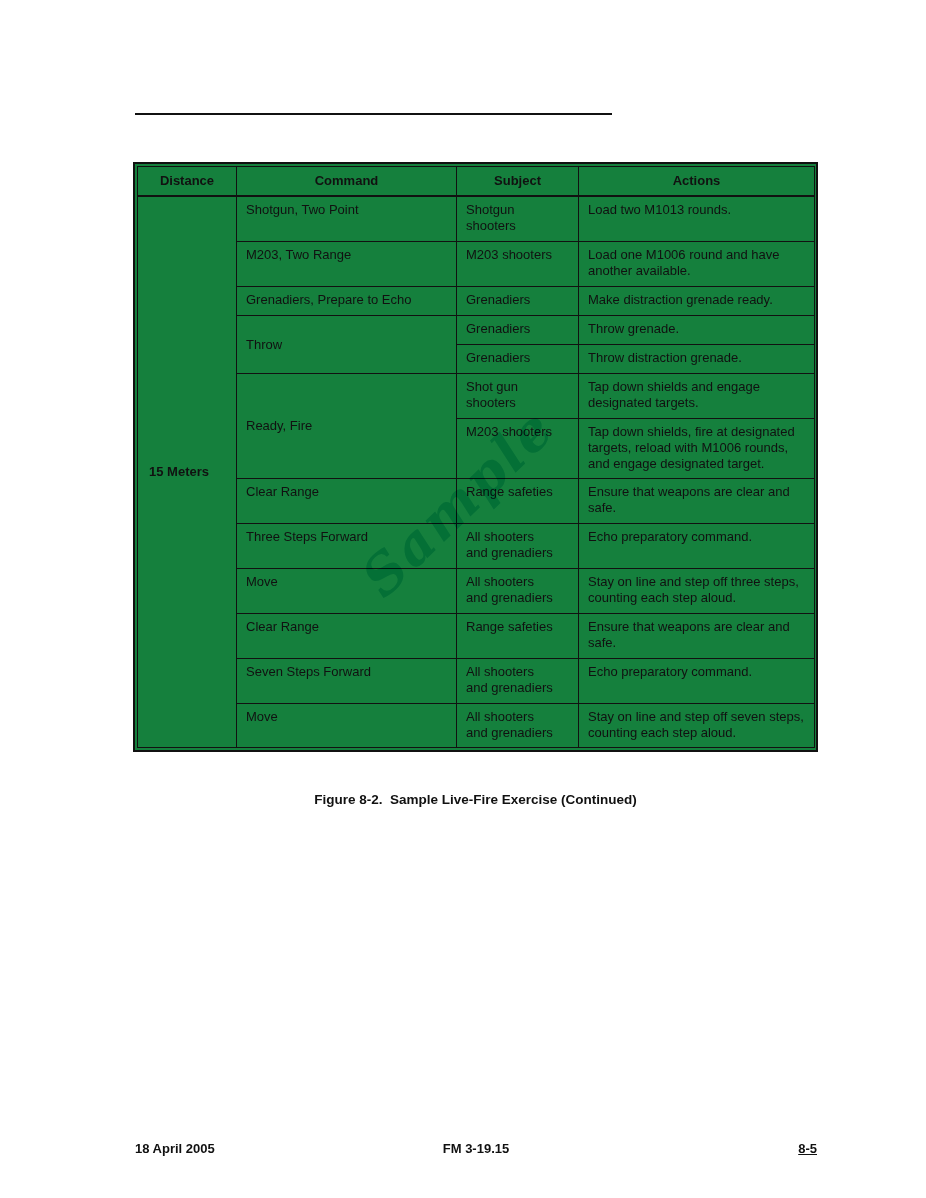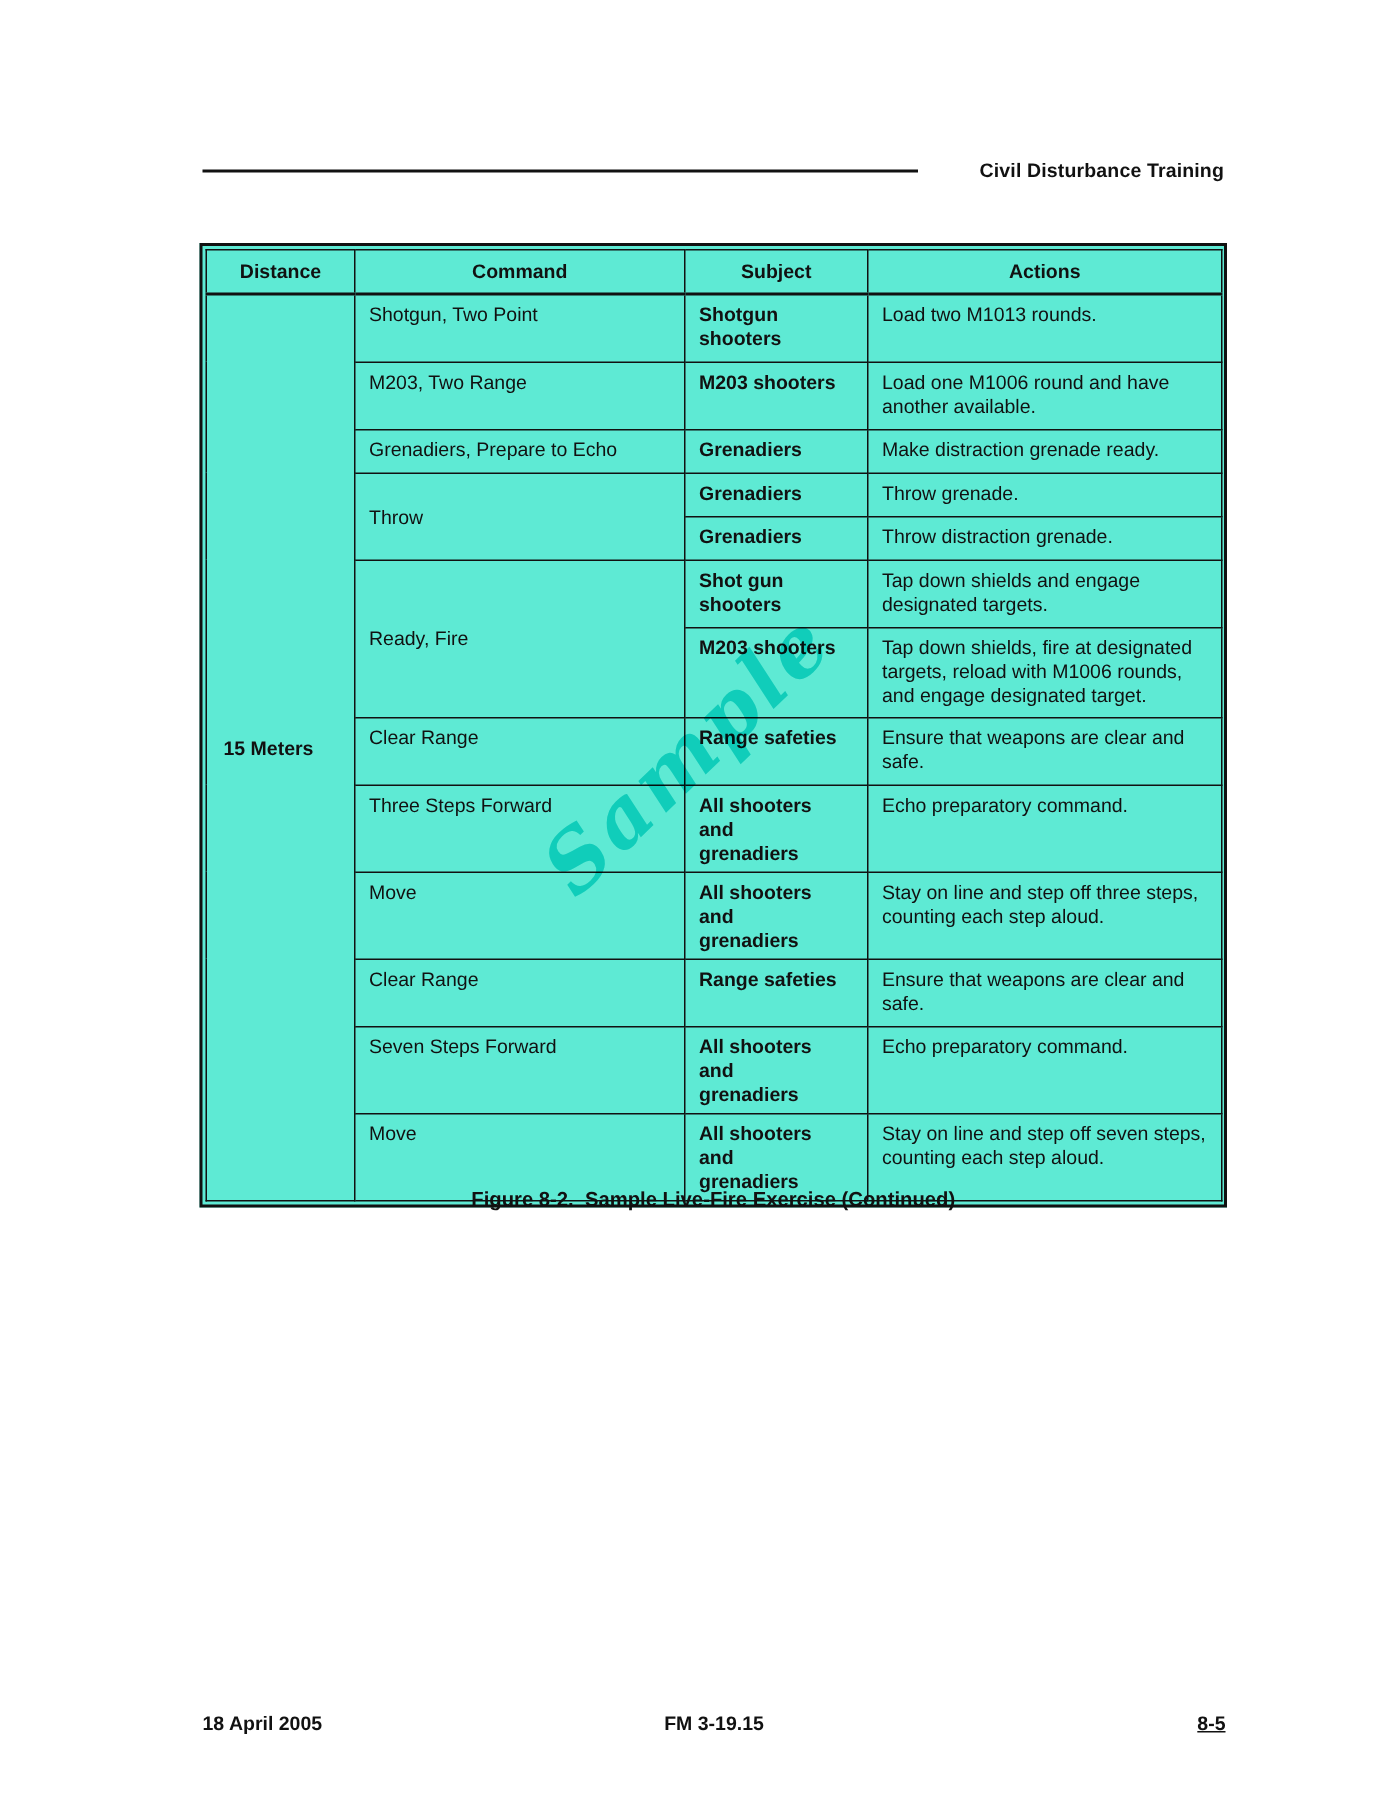--- a/index.html
+++ b/index.html
@@ -21,21 +21,21 @@
     position:absolute;top:106px;left:0;width:816px;
     text-align:right;
     font-size:13px;font-weight:bold;letter-spacing:0.1px;
   }
   
   .table-wrap{
     position:absolute;left:133px;top:162px;width:685px;
     border:2px solid #111;
     padding:2px;
     box-sizing:border-box;
-    background:#5eead4;
+    background:#15803d;
   }
   table.fm-table{
     width:100%;
     border-collapse:collapse;
     table-layout:fixed;
   }
   .fm-table th,.fm-table td{
     border:1.5px solid #111;
     font-size:13px;
     line-height:16px;
@@ -55,21 +55,20 @@
     font-weight:bold;
     vertical-align:middle;
     padding-left:11px;
   }
   .fm-table td.span-cmd{
     vertical-align:middle;
     margin-left:20px;
   }
   .fm-table td.subject-cell{
     padding-right:20px; 
-    font-weight:bold;
   }
   
   .watermark{
     position:absolute;
     left:458px;top:502px;
     transform:translate(-50%,-50%) rotate(-44deg);
     font-family:"DejaVu Serif", serif;
     font-style:italic;
     font-weight:bold;
     font-size:54px;
@@ -96,21 +95,20 @@
   .footer .f-left{position:absolute;left:0;top:0;}
   .footer .f-center{position:absolute;left:0;top:0;width:100%;text-align:center;}
   .footer .f-right{position:absolute;right:0;top:0;text-decoration:underline;}
 </style>
 </head>
 <body>
 
 <div class="page">
 
   <div class="header-rule"></div>
-  <div class="header-title">Civil Disturbance Training</div>
 
   <div class="table-wrap">
     <table class="fm-table">
       <colgroup>
         <col style="width:99px">
           <col style="width:220px">
           <col style="width:122px">
           <col style="width:236px">
       </colgroup>
       <thead>

